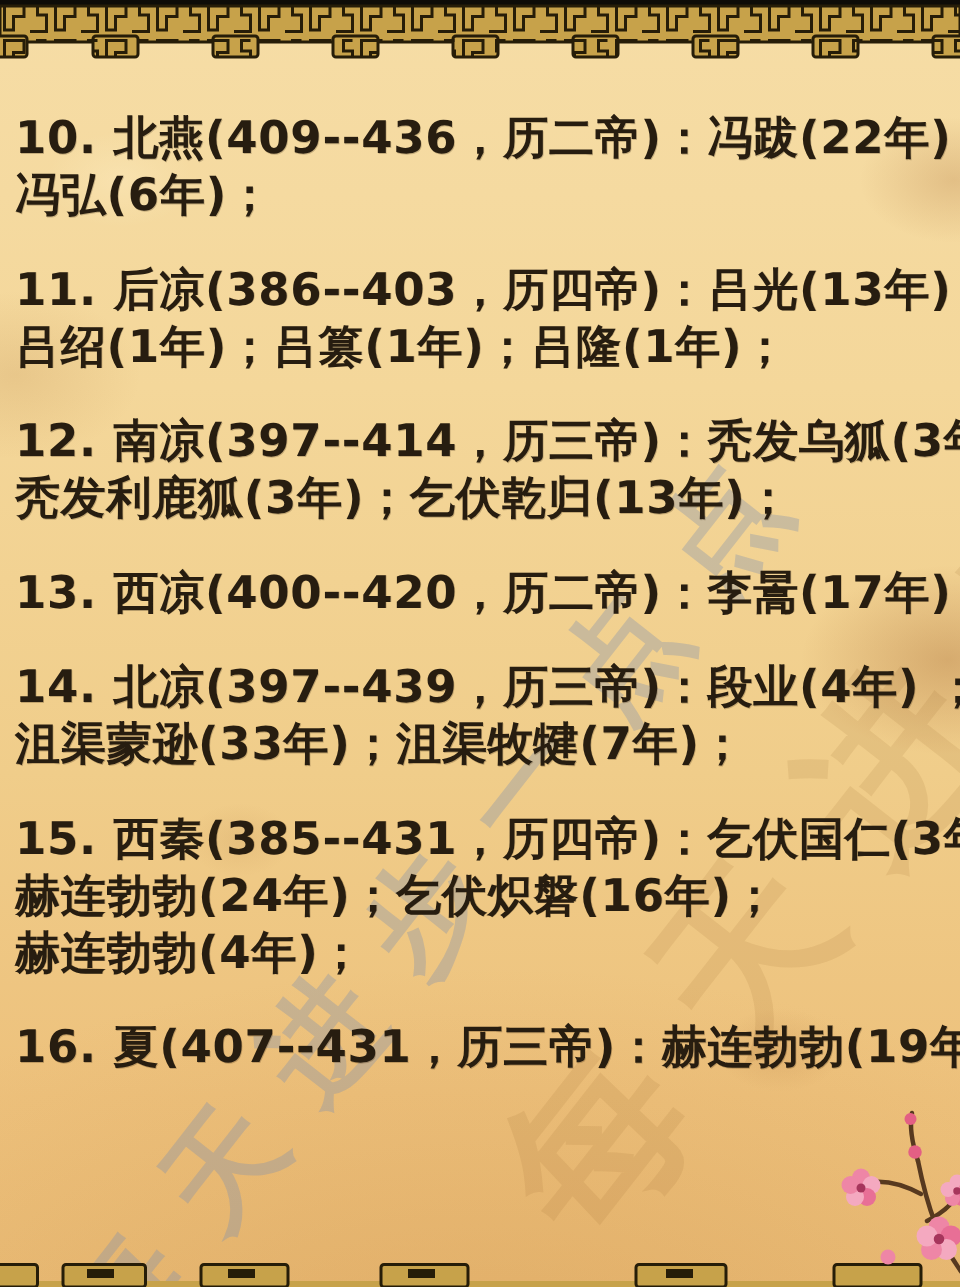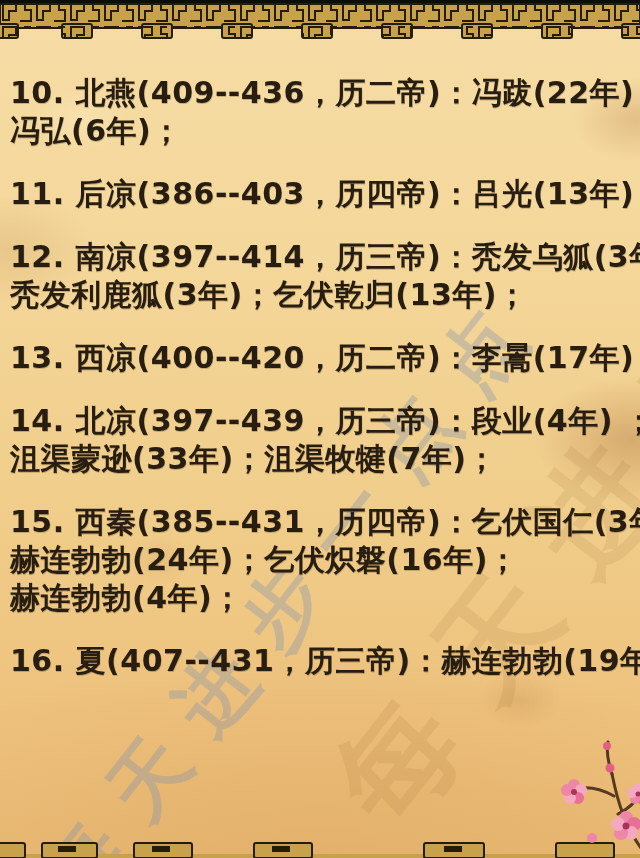--- a/index.html
+++ b/index.html
@@ -92,20 +92,21 @@
   <div class="watermark wm-brown">每天进步一点点</div>
   <div class="watermark wm-blue">每天进步一点点</div>
 
   <div class="content">
       <div class="entry">
         <div class="line">10. 北燕(409--436，历二帝)：冯跋(22年)；</div>
         <div class="line">冯弘(6年)；</div>
       </div>
       <div class="entry">
         <div class="line">11. 后凉(386--403，历四帝)：吕光(13年)；</div>
+        <div class="line">吕绍(1年)；吕篡(1年)；吕隆(1年)；</div>
       </div>
       <div class="entry">
         <div class="line">12. 南凉(397--414，历三帝)：秃发乌狐(3年)；</div>
         <div class="line">秃发利鹿狐(3年)；乞伏乾归(13年)；</div>
       </div>
       <div class="entry">
         <div class="line">13. 西凉(400--420，历二帝)：李暠(17年)；</div>
       </div>
       <div class="entry">
         <div class="line">14. 北凉(397--439，历三帝)：段业(4年) ；</div>

